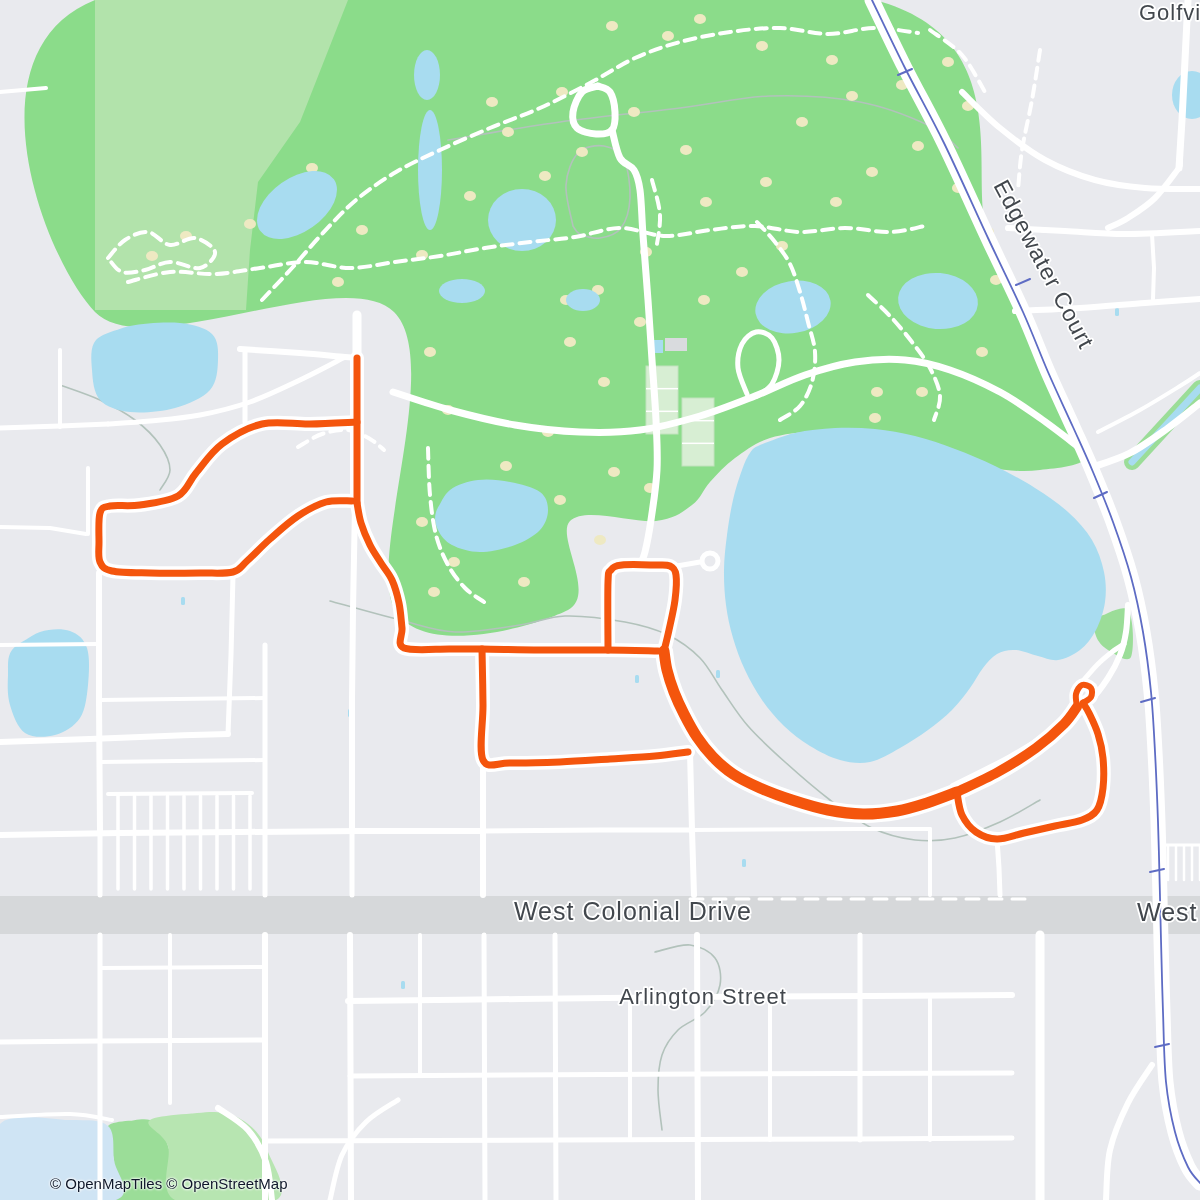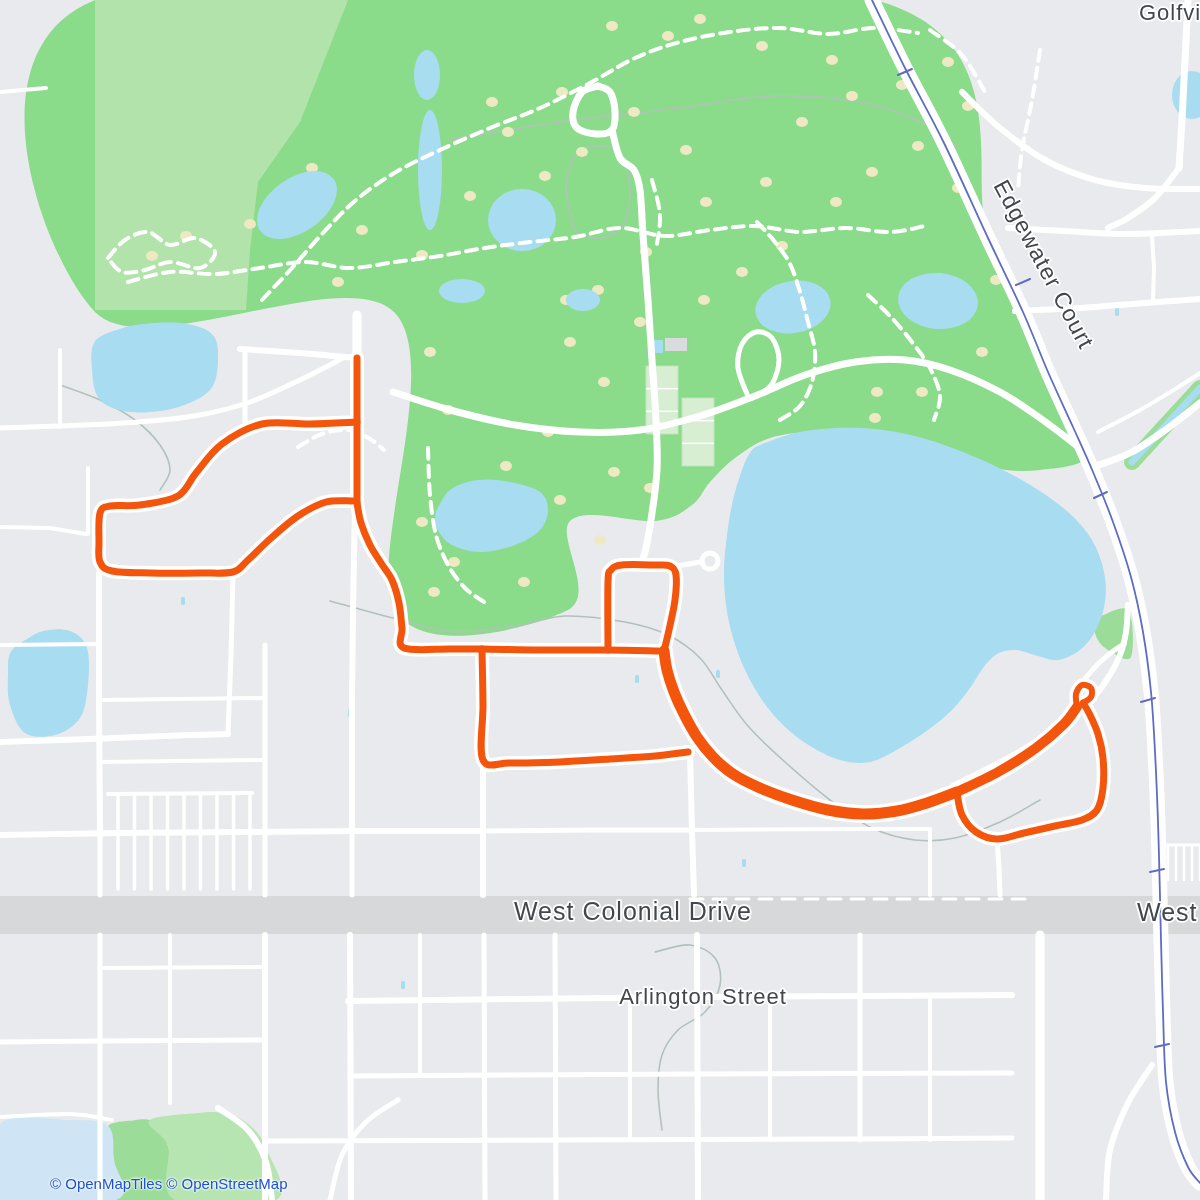--- a/index.html
+++ b/index.html
@@ -1,19 +1,19 @@
 <!DOCTYPE html>
 <html><head>
 <meta charset="utf-8">
 <style>
   html,body{margin:0;padding:0;background:#e9eaee;}
   .map-wrap{position:relative;width:1200px;height:1200px;overflow:hidden;background:#e9eaee;
     font-family:"Liberation Sans",sans-serif;}
   svg{display:block}
-  .attribution{position:absolute;left:50px;bottom:8px;font-size:15px;color:#1d4ed8;
+  .attribution{position:absolute;left:50px;bottom:8px;font-size:15px;color:#0f172a;
     text-shadow:0 0 3px #fff,0 0 3px #fff,0 0 2px #fff;pointer-events:none;}
 </style>
 </head>
 <body>
 
 <div class="map-wrap">
   <svg id="map-svg" width="1200" height="1200" viewBox="0 0 1200 1200" xmlns="http://www.w3.org/2000/svg">
       <rect x="0" y="0" width="1200" height="1200" fill="#e9eaee"></rect>
       <g>
         <path d="M95,0C225,0,725.8333333333334,-40,875,0C1024.1666666666667,40,964.1666666666666,185,990,240C1015.8333333333334,295,1018.3333333333334,303.3333333333333,1030,330C1041.6666666666667,356.6666666666667,1050.3333333333333,379.1666666666667,1060,400C1069.6666666666667,420.8333333333333,1091.3333333333333,443.3333333333333,1088,455C1084.6666666666667,466.6666666666667,1056.3333333333333,467.8333333333333,1040,470C1023.6666666666666,472.1666666666667,1006.6666666666666,470.5,990,468C973.3333333333334,465.5,958.3333333333334,459.6666666666667,940,455C921.6666666666666,450.3333333333333,900,443.8333333333333,880,440C860,436.1666666666667,838.3333333333334,432.3333333333333,820,432C801.6666666666666,431.6666666666667,784.1666666666666,433.6666666666667,770,438C755.8333333333334,442.3333333333333,745,450.6666666666667,735,458C725,465.3333333333333,717.1666666666666,474.1666666666667,710,482C702.8333333333334,489.8333333333333,701,498.5,692,505C683,511.5,676.3333333333334,518.3333333333334,656,521C635.6666666666666,523.6666666666666,584.6666666666666,506.1666666666667,570,521C555.3333333333334,535.8333333333334,597.1666666666666,595.1666666666666,568,610C538.8333333333334,624.8333333333334,424,659.6666666666666,395,610C366,560.3333333333334,444,361.6666666666667,394,312C344,262.3333333333333,144.83333333333334,364,95,312C45.166666666666664,260,-35,52,95,0C225,-52,745,0,875,0Z" fill="#8bdc8a"></path>

